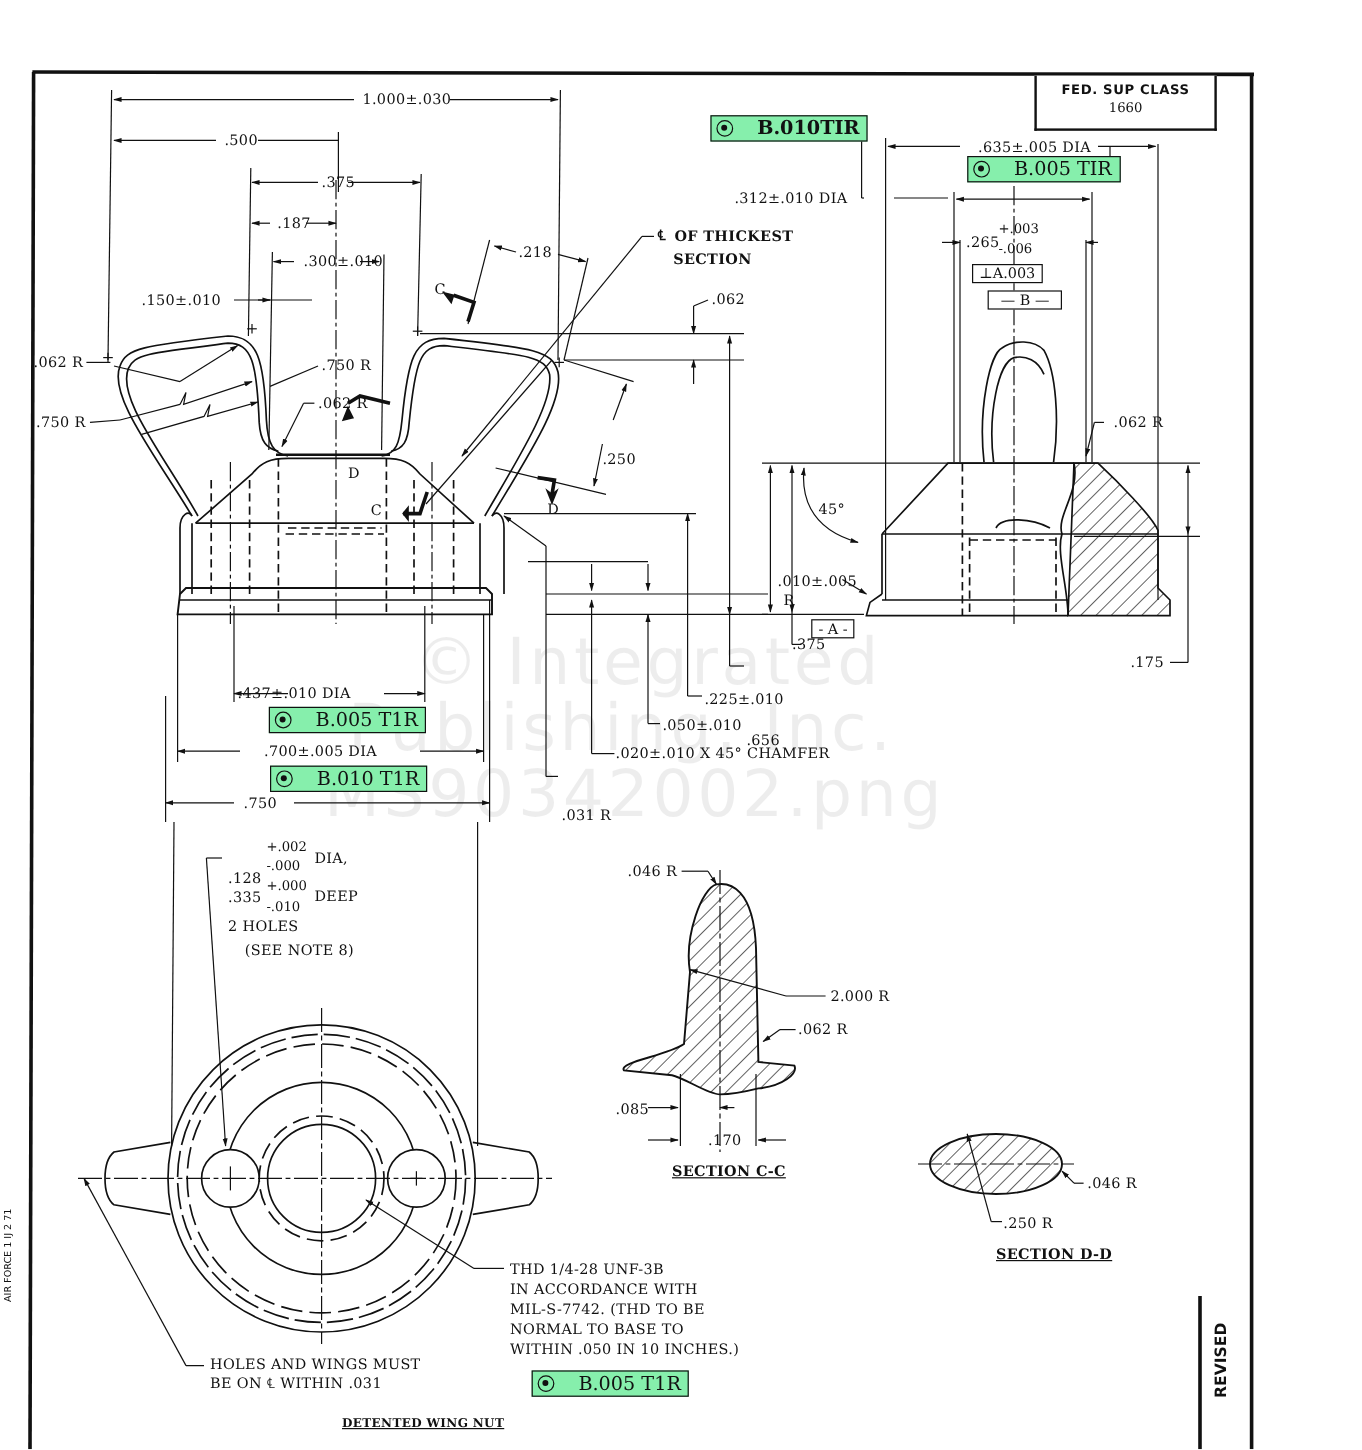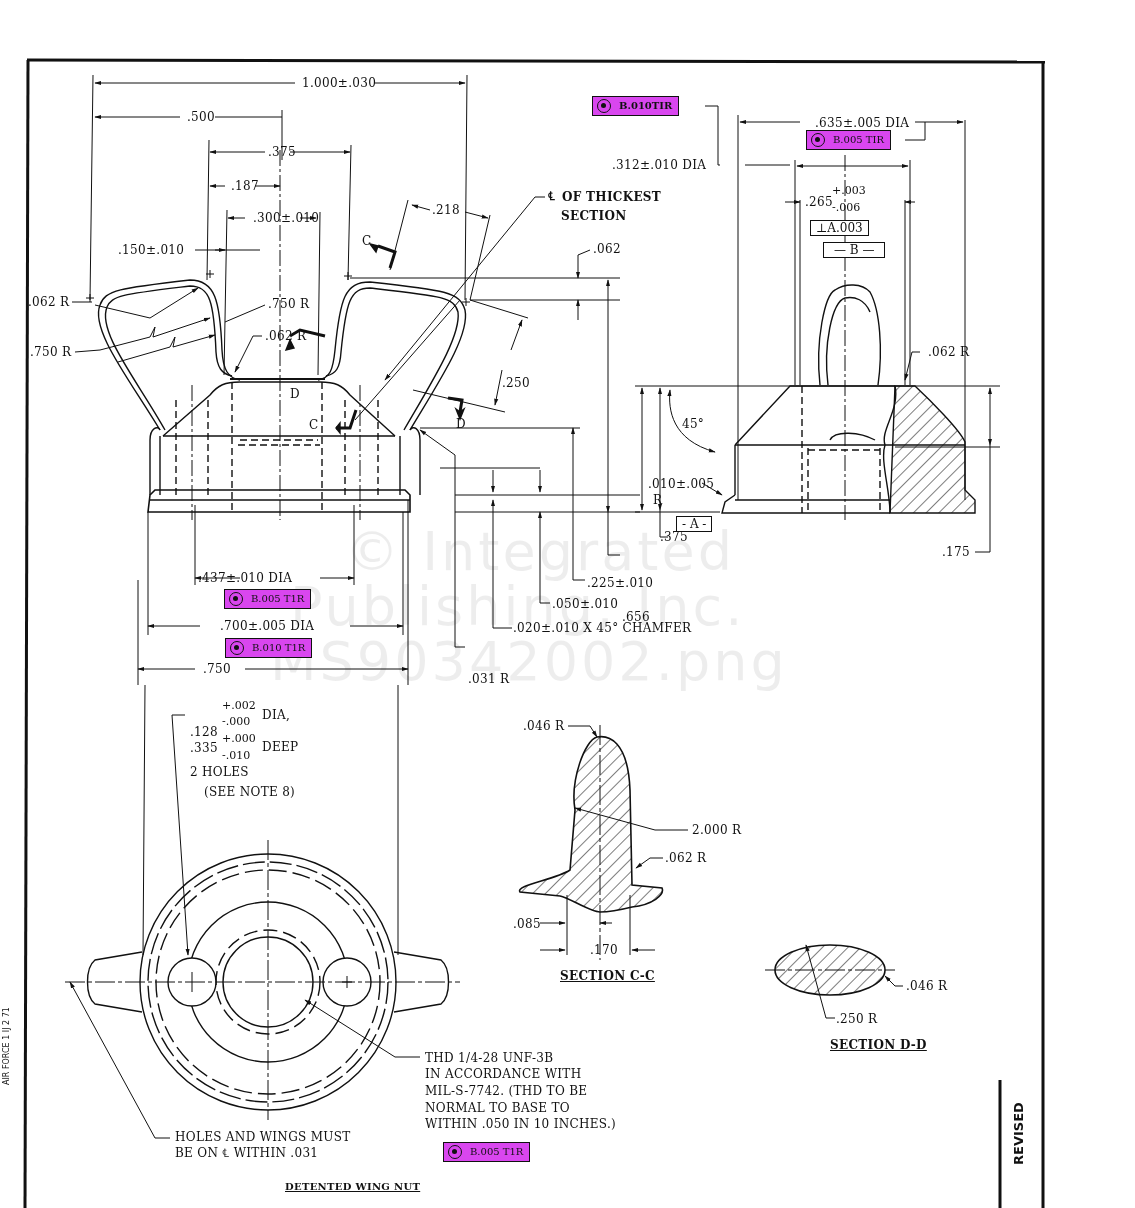--- a/index.html
+++ b/index.html
@@ -1,21 +1,21 @@
 <!DOCTYPE html>
 <html><head>
 <meta charset="utf-8">
 <style>
   html, body { margin:0; padding:0; background:#ffffff; }
   #sheet { position:relative; width:1135px; height:1208px; overflow:hidden; background:#fff; font-family:"DejaVu Serif", serif; color:#111; }
   #drawing { position:absolute; left:0; top:0; }
   .t { position:absolute; font-size:12px; white-space:nowrap; line-height:1; letter-spacing:0.3px; }
   .b { font-weight:bold; }
   .tol { position:absolute; font-size:11px; line-height:1; white-space:nowrap; }
-  .fcf { position:absolute; border:1.6px solid #111; font-size:10px; white-space:nowrap; line-height:1; padding:2px 6px 2px 4px; background:#d946ef; display:flex; align-items:center; gap:8px; }
+  .fcf { position:absolute; border:1.6px solid #111; font-size:16px; white-space:nowrap; line-height:1; padding:2px 6px 2px 4px; background:#86efac; display:flex; align-items:center; gap:20px; }
   .fcf .sym { display:inline-block; width:14px; height:14px; border:1.5px solid #111; border-radius:50%; position:relative; box-sizing:border-box; }
   .fcf .sym::after { content:""; position:absolute; left:3px; top:3px; width:5px; height:5px; border-radius:50%; background:#111; }
   .datum { position:absolute; border:1.4px solid #111; font-size:12px; padding:1px 5px; line-height:1; background:#fff; }
   .title-u { text-decoration:underline; font-weight:bold; }
   .watermark { position:absolute; font-family:"DejaVu Sans", sans-serif; color:rgba(0,0,0,0.07); font-size:54px; letter-spacing:3px; white-space:nowrap; line-height:1; }
   .vtext { position:absolute; transform:rotate(-90deg); transform-origin:left top; white-space:nowrap; line-height:1; }
   .class-box { position:absolute; left:862px; top:63px; width:148px; height:44px; border:2.5px solid #111; border-top:none; background:#fff; text-align:center; font-family:"DejaVu Sans", sans-serif; }
 </style>
 </head>
 <body>
@@ -309,20 +309,24 @@
       <g stroke-width="1" fill="none">
         <line x1="765" y1="970" x2="895" y2="970" stroke-dasharray="20,3,4,3"></line>
         <line x1="903" y1="986" x2="895" y2="986"></line>
         <line x1="895" y1="986" x2="885" y2="976" marker-end="url(#arr)"></line>
         <line x1="835" y1="1018" x2="826" y2="1018"></line>
         <line x1="826" y1="1018" x2="806" y2="945" marker-end="url(#arr)"></line>
       </g>
     </g>
   </svg>
 
+  <div class="class-box">
+    <div class="b" style="font-size:11px;margin-top:5px;letter-spacing:0.5px;">FED. SUP CLASS</div>
+    <div style="font-size:11px;margin-top:2px;font-family:'DejaVu Serif',serif;">1660</div>
+  </div>
 
   <div class="vtext b" style="left:1012px;top:1165px;font-family:'DejaVu Sans',sans-serif;font-size:13px;">REVISED</div>
   <div class="vtext" style="left:3px;top:1085px;font-family:'DejaVu Sans',sans-serif;font-size:8px;">AIR FORCE 1 IJ  2 71</div>
 
   <div class="t" style="left:302px;top:77px;">1.000±.030</div>
   <div class="t" style="left:187px;top:111px;">.500</div>
   <div class="t" style="left:268px;top:146px;">.375</div>
   <div class="t" style="left:231px;top:180px;">.187</div>
   <div class="t" style="left:253px;top:212px;">.300±.010</div>
   <div class="t" style="left:118px;top:244px;">.150±.010</div>

